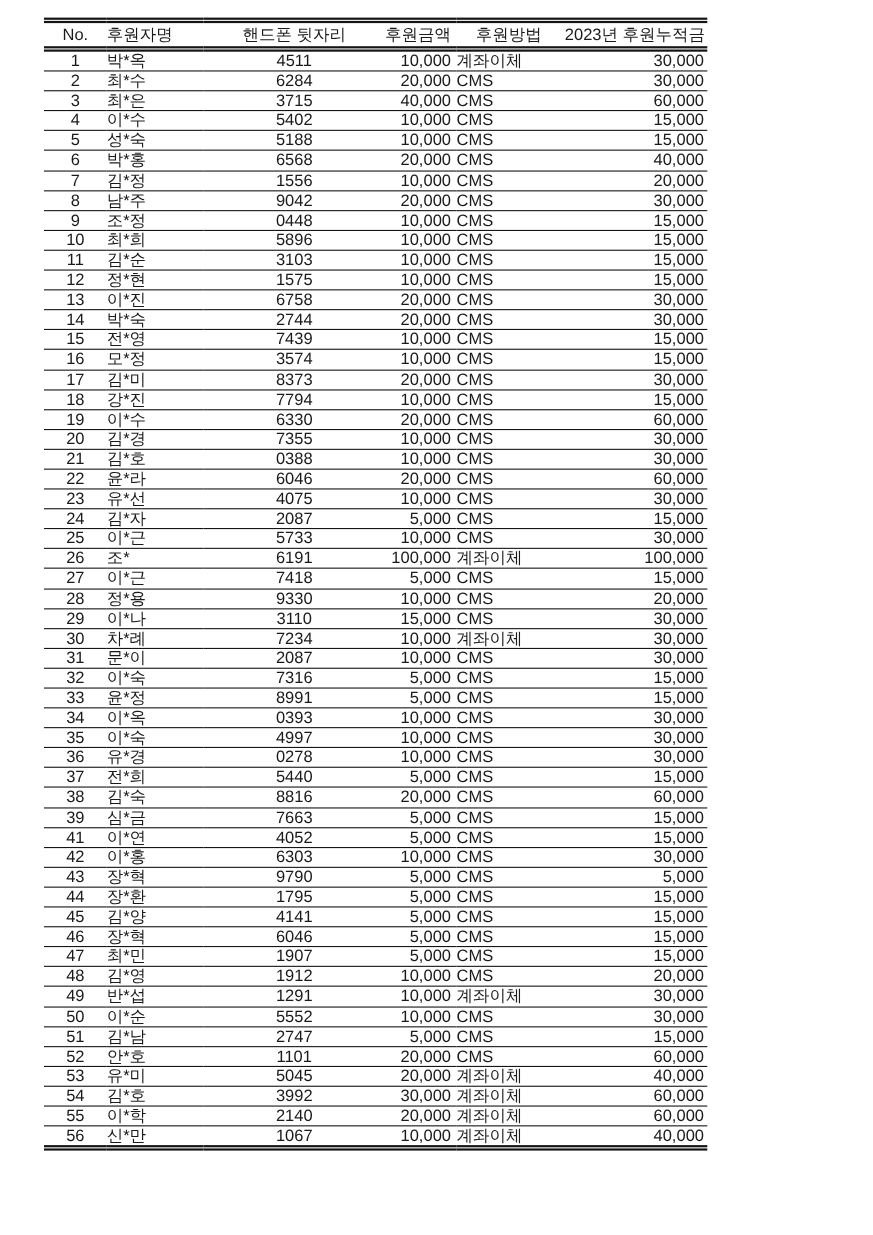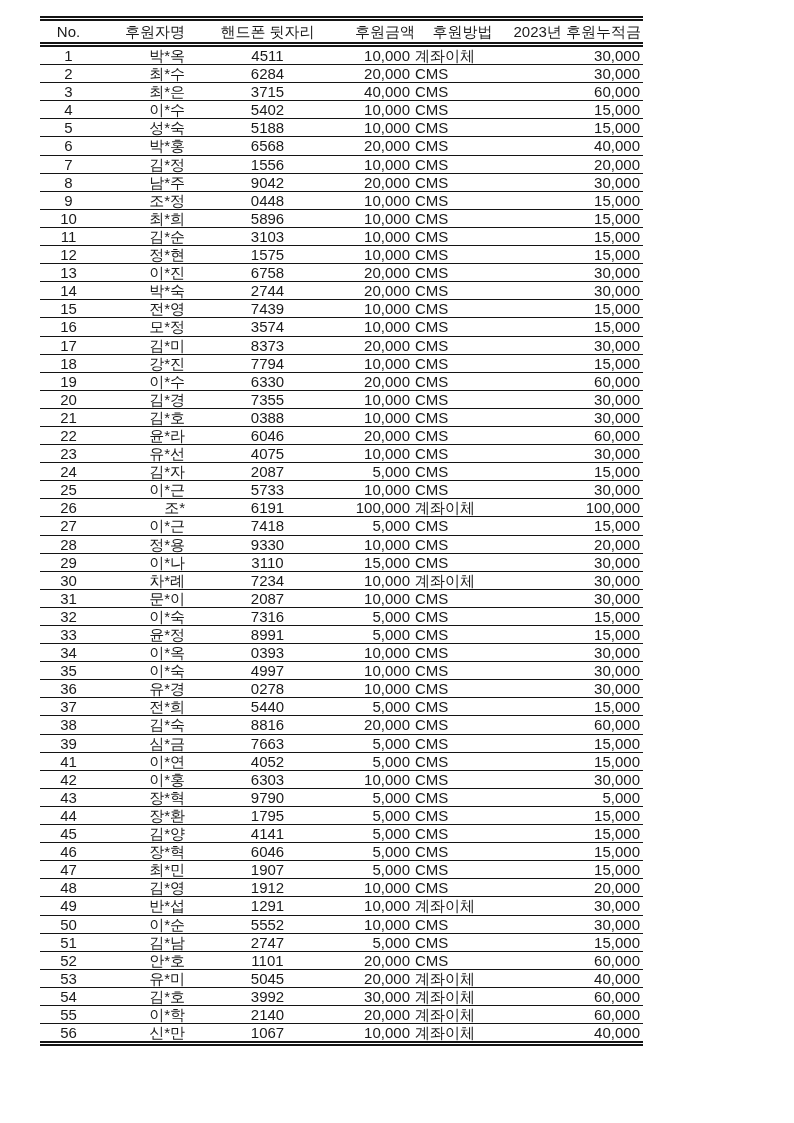--- a/index.html
+++ b/index.html
@@ -45,24 +45,24 @@
     line-height: 17.1px;
     padding: 0;
     white-space: nowrap;
     overflow: hidden;
   }
   table.donation-table tbody tr:last-child td {
     border-bottom: 5px double #141414;
   }
   
   .c-no      { text-align: center; }
-  .c-name    { text-align: right; }
+  .c-name    { text-align: left; }
   .c-phone   { text-align: center; }
   .c-amount  { text-align: right; padding-right: 5px !important; }
-  th.c-amount{ text-align: right; padding-right: 0 !important; margin-top: 21px; }
+  th.c-amount{ text-align: left; padding-right: 0 !important; margin-top: 21px; }
   .c-method  { }
   .c-cum     { text-align: right; padding-right: 3px !important; }
   th.c-cum   { text-align: right; padding-right: 2px !important; }
 </style>
 </head>
 <body>
 
 <div class="page">
   <table class="donation-table">
     <colgroup>

